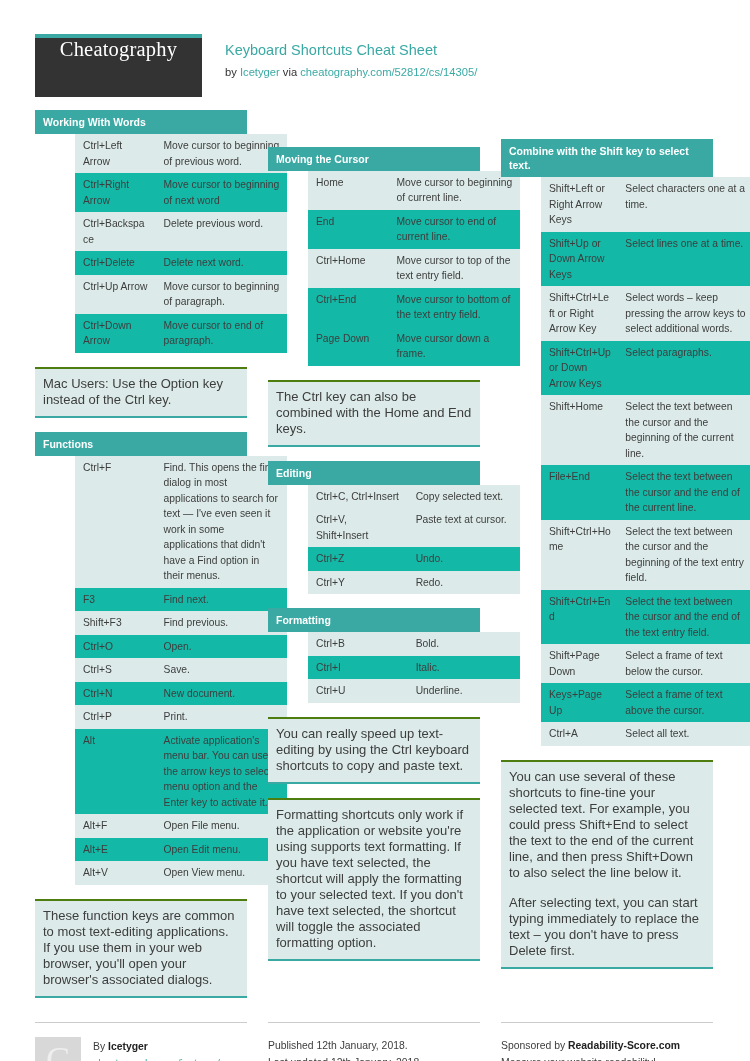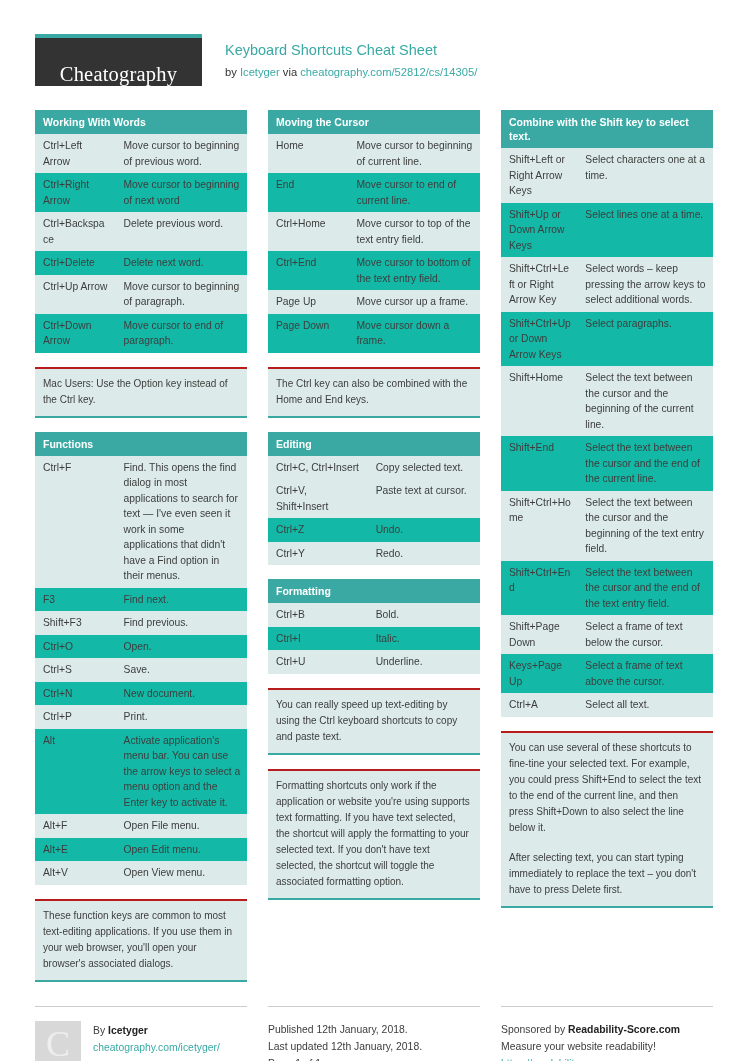--- a/index.html
+++ b/index.html
@@ -23,25 +23,25 @@
 
   
   .header {
     display: flex;
     align-items: flex-start;
     height: 62px;
     margin-bottom: 14px;
   }
   .logo-box {
     width: 167px;
-    height: 52px;
+    height: 63px;
     background: #333333;
     border-top: 4px solid #3aa9a4;
     display: flex;
-    align-items: flex-end;
+    align-items: flex-start;
     justify-content: center;
     flex: none;
   }
   .logo-text {
     color: #ffffff;
     font-family: "Liberation Serif", serif;
     font-size: 20.5px;
     letter-spacing: 0.2px;
   }
   .header-text {
@@ -60,60 +60,61 @@
     color: #333333;
     margin-top: 3px;
   }
   .byline .author { color: #3aa9a4; }
   .byline .url { color: #3aa9a4; }
 
   
   .columns {
     display: flex;
     gap: 21px;
-    align-items: flex-start;
+    align-items: center;
   }
   .col { width: 212px; flex: none; }
 
   
   .block { margin-bottom: 14px; }
   .block-title {
     background: #3aa9a4;
     color: #ffffff;
     font-size: 10.5px;
     font-weight: bold;
     padding: 5px 8px 5px 8px;
     line-height: 14px;
   }
   table.kv {
     width: 100%;
     border-collapse: collapse;
     table-layout: fixed;
+    margin-left: 40px;
   }
   table.kv td {
     font-size: 10.3px;
     line-height: 15.5px;
     padding: 4px 6px 4px 8px;
     vertical-align: top;
     color: #3d3d3d;
     word-wrap: break-word;
     overflow-wrap: break-word;
   }
   table.kv tr.odd td { background: #dcebe9; }
   table.kv tr.even td { background: #14b8a6; }
   td.key { width: 38%; }
   .kv.wide td.key { width: 47%; }
   .kv.narrow td.key { width: 36%; }
 
   .note {
     background: #dcebe9;
-    border-top: 2px solid #b91c1c;
+    border-top: 2px solid #4d7c0f;
     border-bottom: 2px solid #3aa9a4;
     padding: 7px 8px 8px 8px;
-    font-size: 10px;
+    font-size: 13px;
     line-height: 16px;
     color: #3d3d3d;
   }
   .note p { margin: 0; }
   .note p + p { margin-top: 14px; }
 
   
   .footer {
     display: flex;
     gap: 21px;
@@ -266,24 +267,20 @@
                 <td class="val">Move cursor to end of current line.</td>
               </tr>
               <tr class="odd">
                 <td class="key">Ctrl+Home</td>
                 <td class="val">Move cursor to top of the text entry field.</td>
               </tr>
               <tr class="even">
                 <td class="key">Ctrl+End</td>
                 <td class="val">Move cursor to bottom of the text entry field.</td>
               </tr>
-              <tr class="odd">
-                <td class="key">Page Up</td>
-                <td class="val">Move cursor up a frame.</td>
-              </tr>
               <tr class="even">
                 <td class="key">Page Down</td>
                 <td class="val">Move cursor down a frame.</td>
               </tr>
             </tbody>
           </table>
         </div>
         <div class="block">
           <div class="note">
             <p>The Ctrl key can also be combined with the Home and End keys.</p>
@@ -361,21 +358,21 @@
               </tr>
               <tr class="even">
                 <td class="key">Shift+Ctrl+Up or Down Arrow Keys</td>
                 <td class="val">Select paragraphs.</td>
               </tr>
               <tr class="odd">
                 <td class="key">Shift+Home</td>
                 <td class="val">Select the text between the cursor and the beginning of the current line.</td>
               </tr>
               <tr class="even">
-                <td class="key">Shift+End</td>
+                <td class="key">File+End</td>
                 <td class="val">Select the text between the cursor and the end of the current line.</td>
               </tr>
               <tr class="odd">
                 <td class="key">Shift+Ctrl+Home</td>
                 <td class="val">Select the text between the cursor and the beginning of the text entry field.</td>
               </tr>
               <tr class="even">
                 <td class="key">Shift+Ctrl+End</td>
                 <td class="val">Select the text between the cursor and the end of the text entry field.</td>
               </tr>

